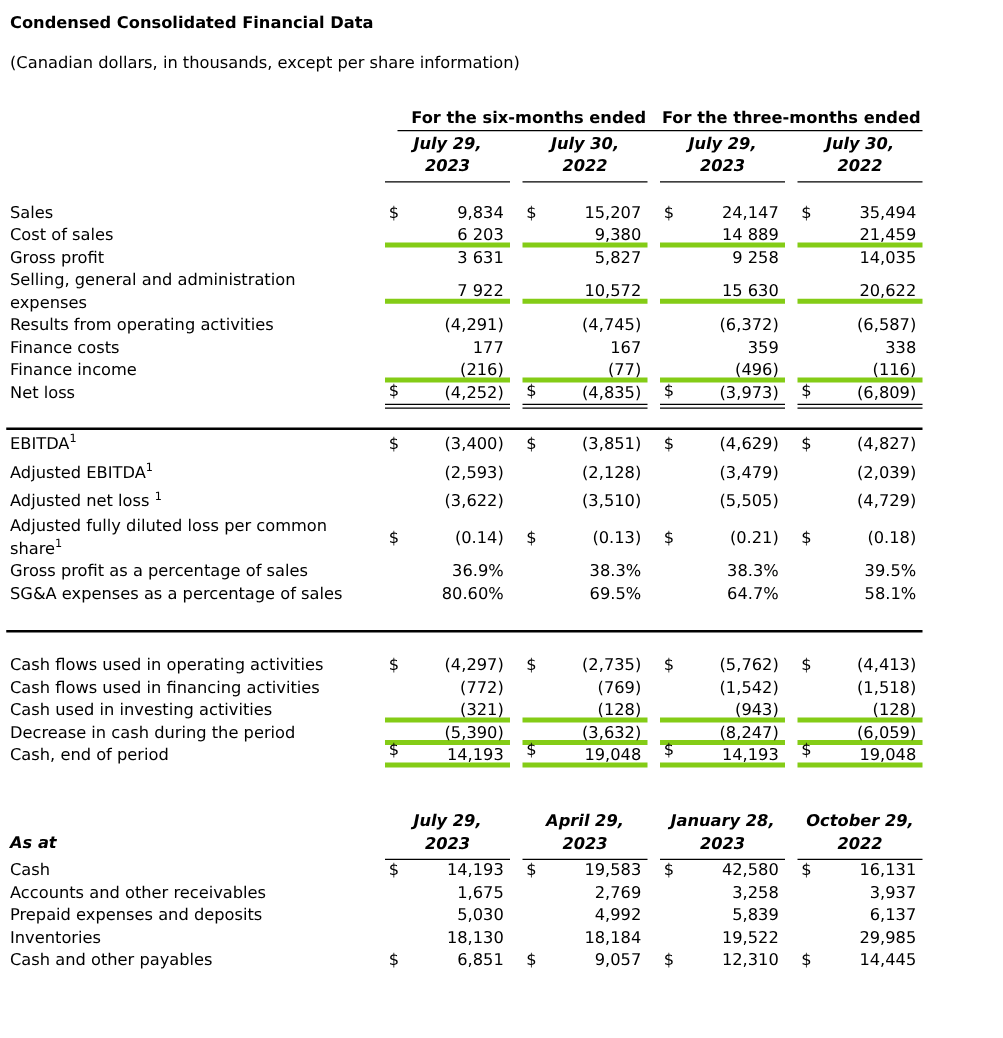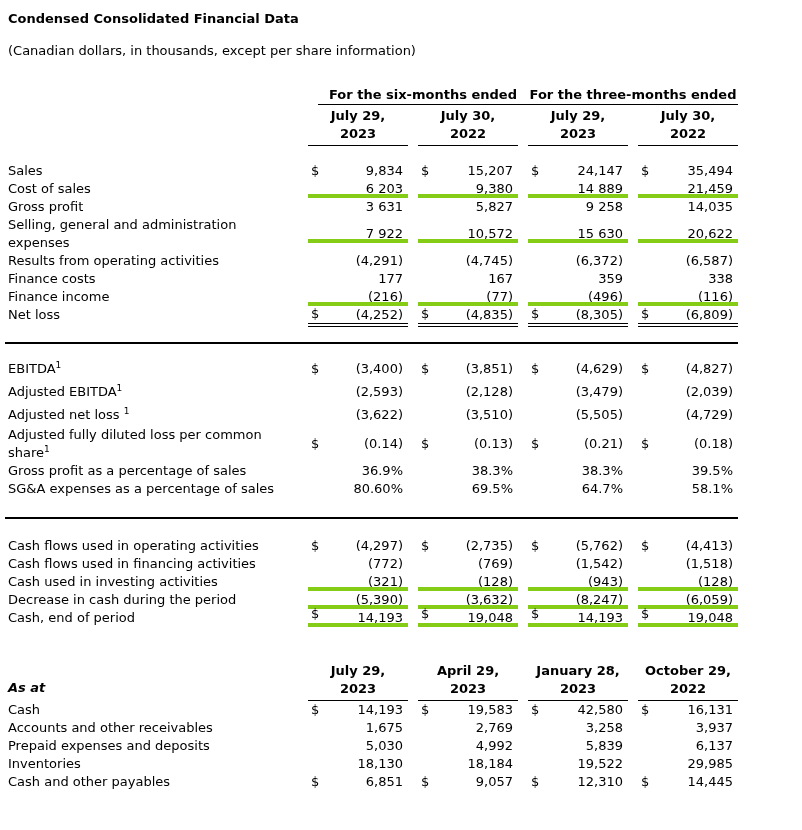--- a/index.html
+++ b/index.html
@@ -18,21 +18,21 @@
   .lblcol { width:300px; flex:0 0 300px; }
   .ghead {
     width:210px; flex:0 0 210px; font-weight:700; text-align:center;
     white-space:nowrap; border-bottom:1px solid #000; height:19px;
   }
   .ghead.g2 { margin-left:10px; }
 
   .dhrow { display:flex; margin-top:2px; align-items:flex-end; }
   .dhead {
     width:100px; flex:0 0 100px; margin-left:10px; font-weight:700;
-    text-align:center; border-bottom:1px solid #000; padding-bottom:2px;
+    text-align:center; border-bottom:1px solid #000; padding-bottom:2px;font-style:italic;
   }
   .dhrow .dhead:nth-child(2) { margin-left:0; }
   .corner { display:flex; align-items:flex-end; font-weight:700; font-style:italic; padding-bottom:4px; }
 
   .trow { display:flex; align-items:center; min-height:18px; }
   .trow.has-sup { min-height:23px; }
   .cell-label { width:300px; flex:0 0 300px; padding-right:8px; }
   .cell-val {
     width:100px; flex:0 0 100px; margin-left:10px; position:relative;
     text-align:right; padding-right:5px; height:18px;
@@ -43,21 +43,21 @@
   .cell-val.u-double { border-bottom:1px solid #000; }
   .cell-val.u-double::after {
     content:""; position:absolute; left:0; right:0; bottom:-4px;
     border-top:1px solid #000;
   }
   sup { font-size:9px; vertical-align:super; line-height:0; }
 
   .sep { border-top:2px solid #000; width:733px; margin-left:-3px; }
   #sec-income  { margin-top:16px; }
   .sep1 { margin-top:18px; }
-  #sec-nongaap { margin-top:13px; }
+  #sec-nongaap { }
   .sep2 { margin-top:19px; }
   #sec-cash    { margin-top:18px; }
   .atable { margin-top:35px; }
 </style>
 </head>
 <body>
 
 <div class="page">
 
   <div class="title">Condensed Consolidated Financial Data</div>
@@ -138,21 +138,21 @@
           <div class="cell-label"><span>Finance income</span></div>
           <div class="cell-val u-single"><span class="num">(216)</span></div>
           <div class="cell-val u-single"><span class="num">(77)</span></div>
           <div class="cell-val u-single"><span class="num">(496)</span></div>
           <div class="cell-val u-single"><span class="num">(116)</span></div>
         </div>
         <div class="trow">
           <div class="cell-label"><span>Net loss</span></div>
           <div class="cell-val u-double"><span class="dollar">$</span><span class="num">(4,252)</span></div>
           <div class="cell-val u-double"><span class="dollar">$</span><span class="num">(4,835)</span></div>
-          <div class="cell-val u-double"><span class="dollar">$</span><span class="num">(8,305)</span></div>
+          <div class="cell-val u-double"><span class="dollar">$</span><span class="num">(3,973)</span></div>
           <div class="cell-val u-double"><span class="dollar">$</span><span class="num">(6,809)</span></div>
         </div>
       </div>
     <div class="sep sep1"></div>
     <div id="sec-nongaap" class="sect">
         <div class="trow has-sup">
           <div class="cell-label"><span>EBITDA</span><sup>1</sup></div>
           <div class="cell-val"><span class="dollar">$</span><span class="num">(3,400)</span></div>
           <div class="cell-val"><span class="dollar">$</span><span class="num">(3,851)</span></div>
           <div class="cell-val"><span class="dollar">$</span><span class="num">(4,629)</span></div>

